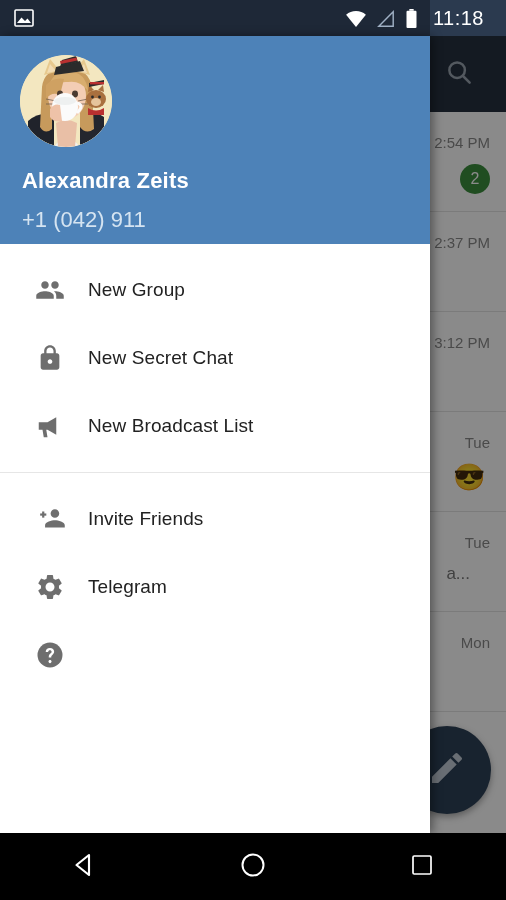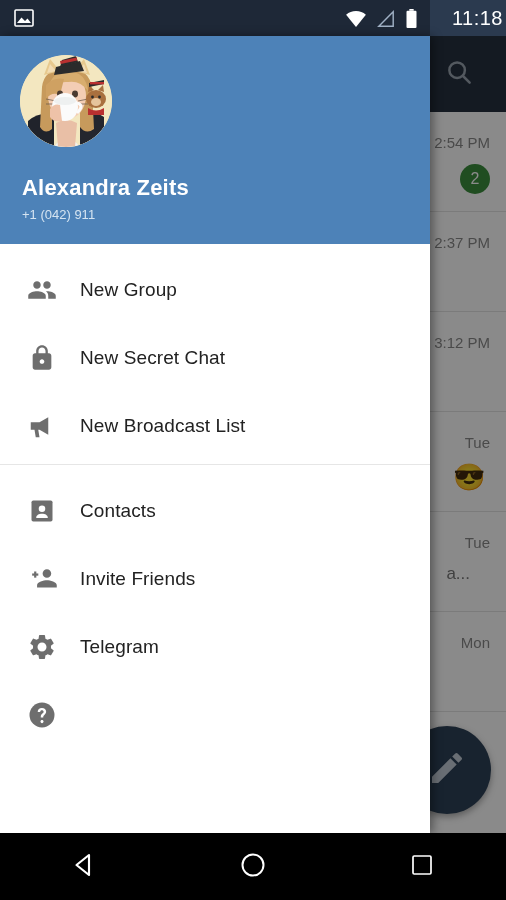--- a/index.html
+++ b/index.html
@@ -23,21 +23,21 @@
   }
   #chat-statusbar {
     position:absolute; left:0; top:0; width:506px; height:36px;
     background:#2b3a4f;
   }
   #chat-toolbar {
     position:absolute; left:0; top:36px; width:506px; height:76px;
     background:#25303f;
   }
   .sb-time {
-    position:absolute; right:3px; top:7px;
+    position:absolute; right:22px; top:7px;
     color:#ffffff; font-size:20px; font-weight:400; letter-spacing:.5px;
   }
   .sb-icons { position:absolute; right:88px; top:9px; display:flex; gap:9px; align-items:center; }
   .sb-left-icon { position:absolute; left:14px; top:9px; }
   .search-btn {
     position:absolute; right:14px; top:36px; width:66px; height:76px;
     display:flex; align-items:center; justify-content:center;
   }
 
   .chat-rows { position:absolute; left:0; top:112px; width:506px; }
@@ -103,29 +103,29 @@
     background:#4d82b8;
   }
   #avatar {
     position:absolute; left:20px; top:19px;
     width:92px; height:92px; border-radius:50%;
     overflow:hidden;
     background:#f0e4bf;
   }
   #avatar svg { display:block; }
   #profile-name {
-    position:absolute; left:22px; top:139px;
+    position:absolute; left:22px; top:132px;
     color:#ffffff; font-size:22px; font-weight:700; letter-spacing:.2px;
   }
   #profile-phone {
     position:absolute; left:22px; top:171px;
-    color:#d5e4f1; font-size:13px; font-weight:400;
-  }
-
-  .menu-group { padding:4px; }
+    color:#d5e4f1; font-size:22px; font-weight:400;
+  }
+
+  .menu-group { padding:12px; }
   .menu-divider {
     height:1px; background:#e6e6e6; margin:0;
   }
   .menu-item {
     position:relative; height:68px;
     display:flex; align-items:center;
     cursor:default;
   }
   .menu-icon {
     width:76px; min-width:76px; height:68px;
@@ -331,30 +331,20 @@
         </div>
         <div class="menu-label">New Broadcast List</div>
       </div>
 
     </div>
 
     <div class="menu-divider"></div>
 
     <div class="menu-group" id="group-2">
 
-      <div class="menu-item">
-        <div class="menu-icon">
-          <svg width="28" height="28" viewBox="0 0 24 24" fill="#6e6e6e">
-            <rect x="3" y="3" width="18" height="18" rx="1.5"></rect>
-            <circle cx="12" cy="10" r="2.8" fill="#ffffff"></circle>
-            <path d="M7 18c0-2.4 2.3-3.6 5-3.6s5 1.2 5 3.6H7z" fill="#ffffff"></path>
-          </svg>
-        </div>
-        <div class="menu-label">Contacts</div>
-      </div>
 
       <div class="menu-item">
         <div class="menu-icon">
           <svg width="32" height="30" viewBox="0 0 26 24" fill="#6e6e6e">
             <path d="M17 11c1.93 0 3.5-1.57 3.5-3.5S18.93 4 17 4s-3.5 1.57-3.5 3.5S15.07 11 17 11zm0 2c-2.67 0-8 1.34-8 4v2h16v-2c0-2.66-5.33-4-8-4z"></path>
             <path d="M5 7.5h5v1.8H5z"></path>
             <path d="M6.6 5.9h1.8v5h-1.8z"></path>
           </svg>
         </div>
         <div class="menu-label">Invite Friends</div>

